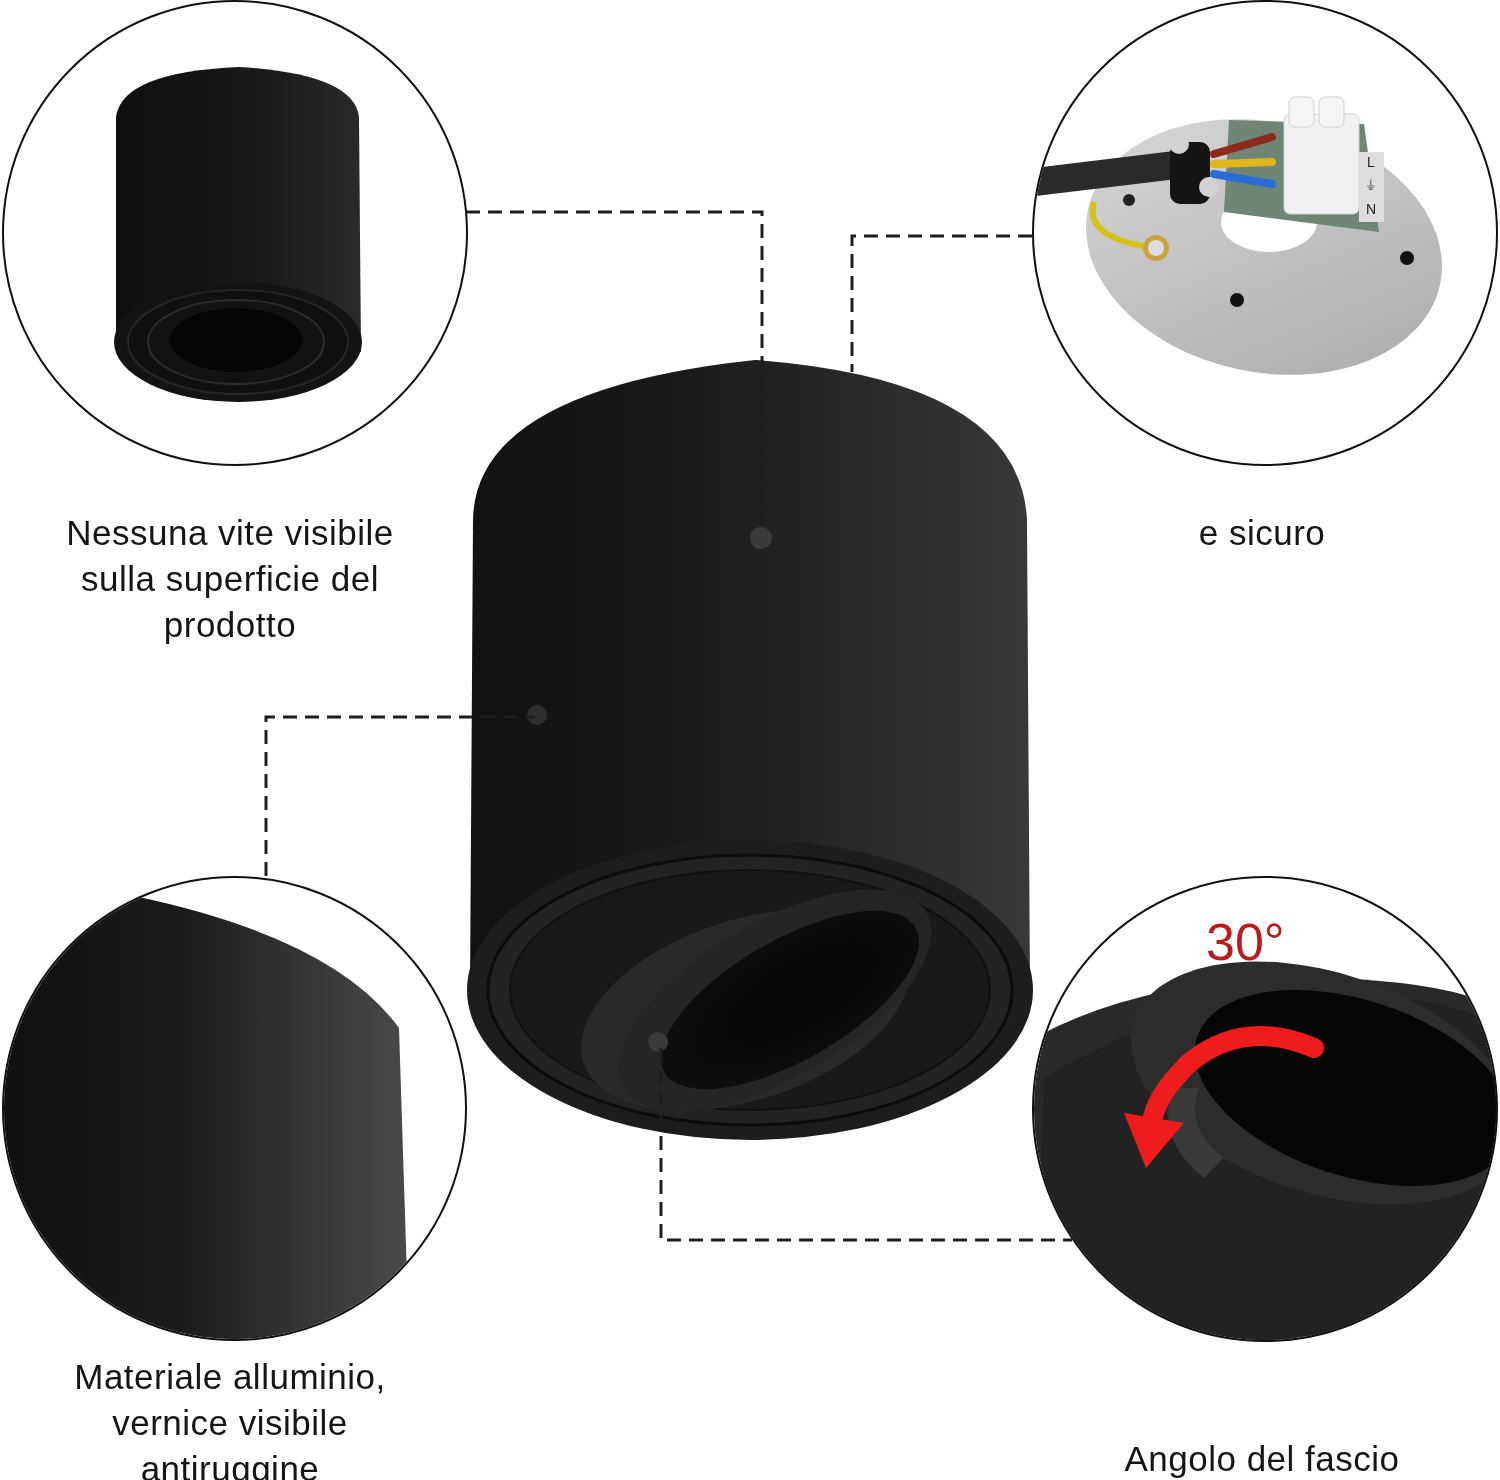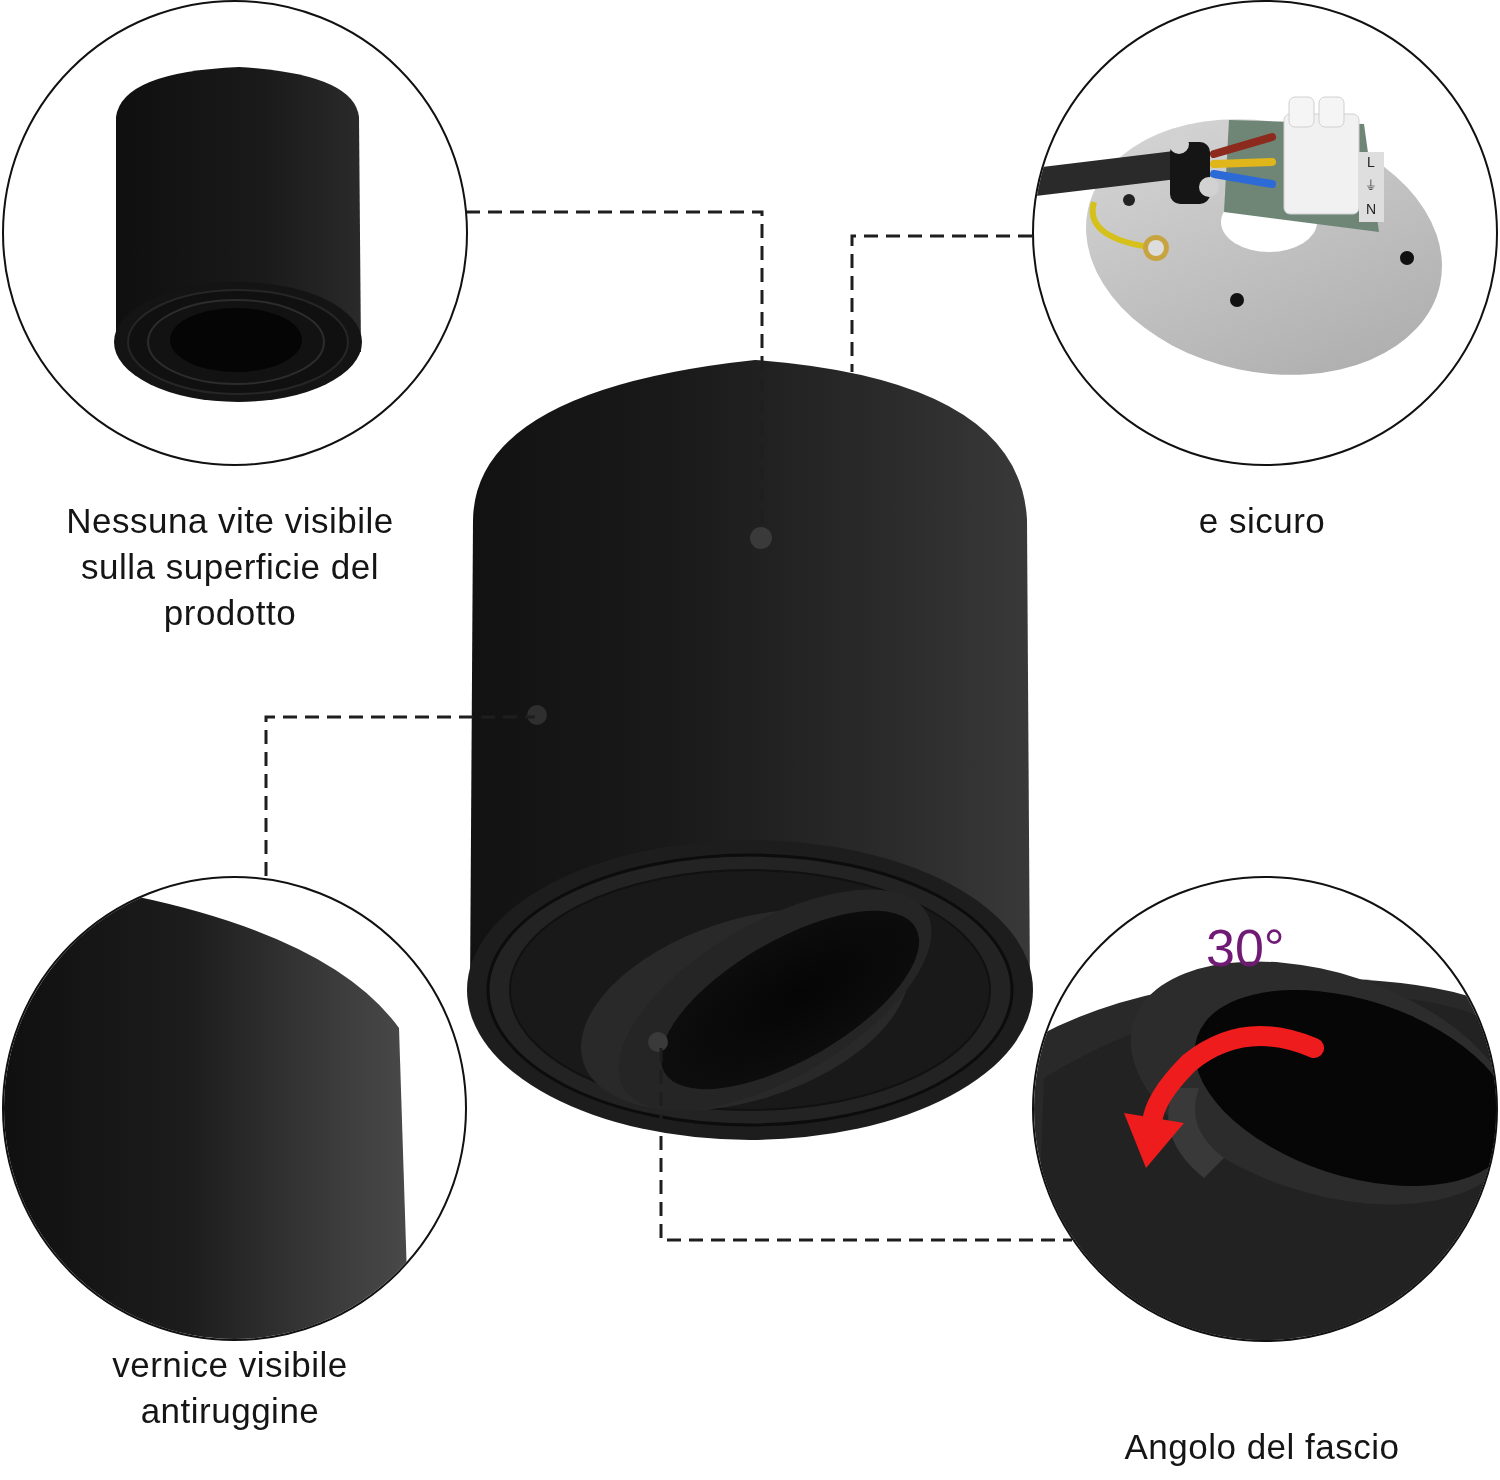--- a/index.html
+++ b/index.html
@@ -2,21 +2,21 @@
 <html><head>
 <meta charset="utf-8">
 <style>
   html, body { margin:0; padding:0; background:#ffffff; }
   body { width:1500px; height:1480px; position:relative; overflow:hidden;
          font-family:"Liberation Sans", "DejaVu Sans", sans-serif; color:#111; }
   .abs { position:absolute; }
   .callout-circle { position:absolute; border:2px solid #111; border-radius:50%;
                     overflow:hidden; background:#fff; box-sizing:border-box; }
   .caption { position:absolute; text-align:center; font-size:35px; line-height:46px;
-             color:#151515; letter-spacing:0.5px; }
+             color:#151515; letter-spacing:0.5px;margin-top:12px; }
   .caption span { display:block; }
   svg { display:block; }
 </style>
 </head>
 <body>
 
 <div class="abs" style="left:455px; top:350px; width:590px; height:800px;">
   <svg width="590" height="800" viewBox="0 0 590 800">
     <defs>
       <linearGradient id="bodyGrad" x1="0" x2="1" y1="0" y2="0">
@@ -134,32 +134,33 @@
         <stop offset="0" stop-color="#101010"></stop>
         <stop offset="0.45" stop-color="#1c1c1c"></stop>
         <stop offset="0.8" stop-color="#3b3a3a"></stop>
         <stop offset="1" stop-color="#4a4949"></stop>
       </linearGradient>
     </defs>
     <path d="M0,0 L130,18 Q330,60 395,150 L405,461 L0,461 Z" fill="url(#matGrad)"></path>
   </svg>
 </div>
 <div class="caption" style="left:0; top:1342px; width:460px;">
+  <span>Materiale alluminio,</span>
   <span>vernice visibile</span>
   <span>antiruggine</span>
 </div>
 
 <div class="callout-circle" style="left:1032px; top:876px; width:466px; height:466px;">
   <svg width="462" height="462" viewBox="0 0 462 462">
     <path d="M0,160 Q120,95 300,100 Q420,105 462,130 L462,462 L0,462 Z" fill="#2a2929"></path>
     <path d="M10,200 Q140,120 300,115 Q430,120 462,150 L462,462 L0,462 Z" fill="#232222"></path>
     <ellipse cx="290" cy="205" rx="200" ry="110" fill="#2d2c2c" transform="rotate(18 290 205)"></ellipse>
     <ellipse cx="320" cy="210" rx="165" ry="88" fill="#060606" transform="rotate(18 320 210)"></ellipse>
     <path d="M140,210 Q120,260 170,300 L190,280 Q150,250 165,210 Z" fill="#3a3939"></path>
 
     <path d="M280,170 Q210,140 155,185 Q120,220 118,245" stroke="#ee1c1c" stroke-width="20" fill="none" stroke-linecap="round"></path>
     <polygon points="90,235 150,245 112,290" fill="#ee1c1c"></polygon>
   </svg>
-  <div class="abs" style="left:172px; top:40px; font-size:52px; color:#701a75; font-family:'Liberation Sans', sans-serif;">30°</div>
+  <div class="abs" style="left:172px; top:34px; font-size:52px; color:#b91c1c; font-family:'Liberation Sans', sans-serif;">30°</div>
 </div>
 <div class="caption" style="left:1052px; top:1424px; width:420px;">
   <span>Angolo del fascio</span>
 </div>
 
 </body></html>

